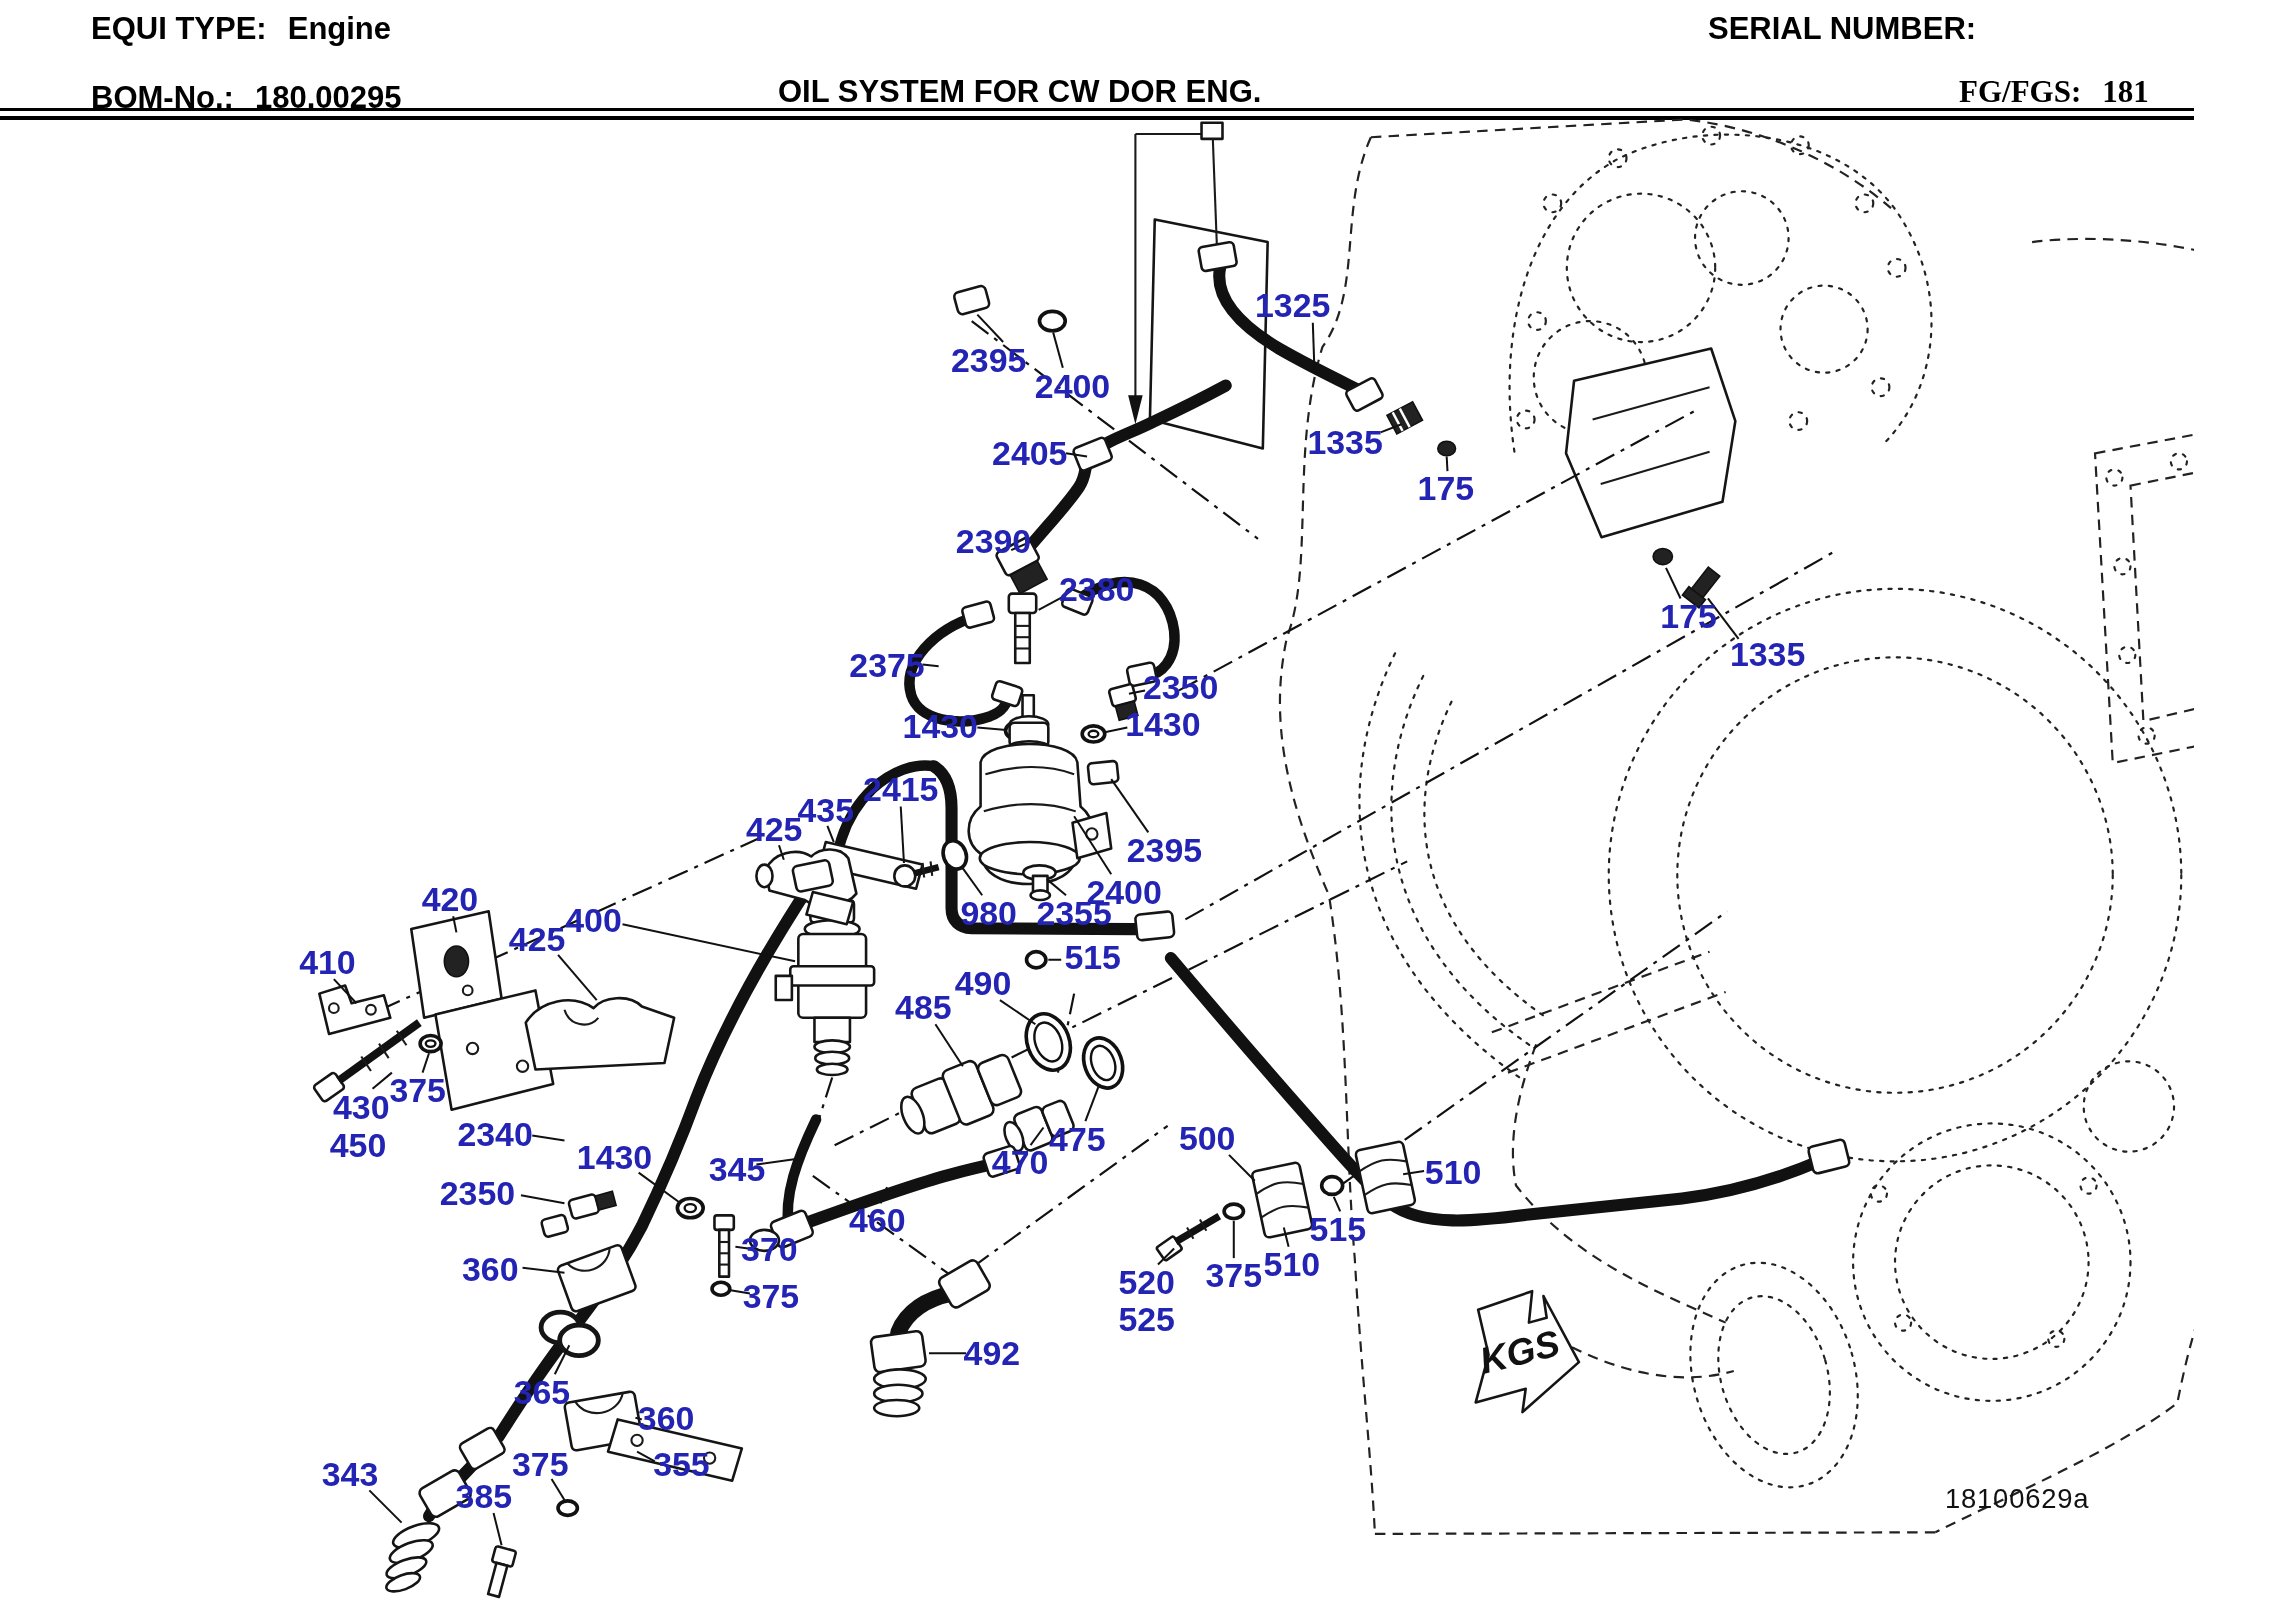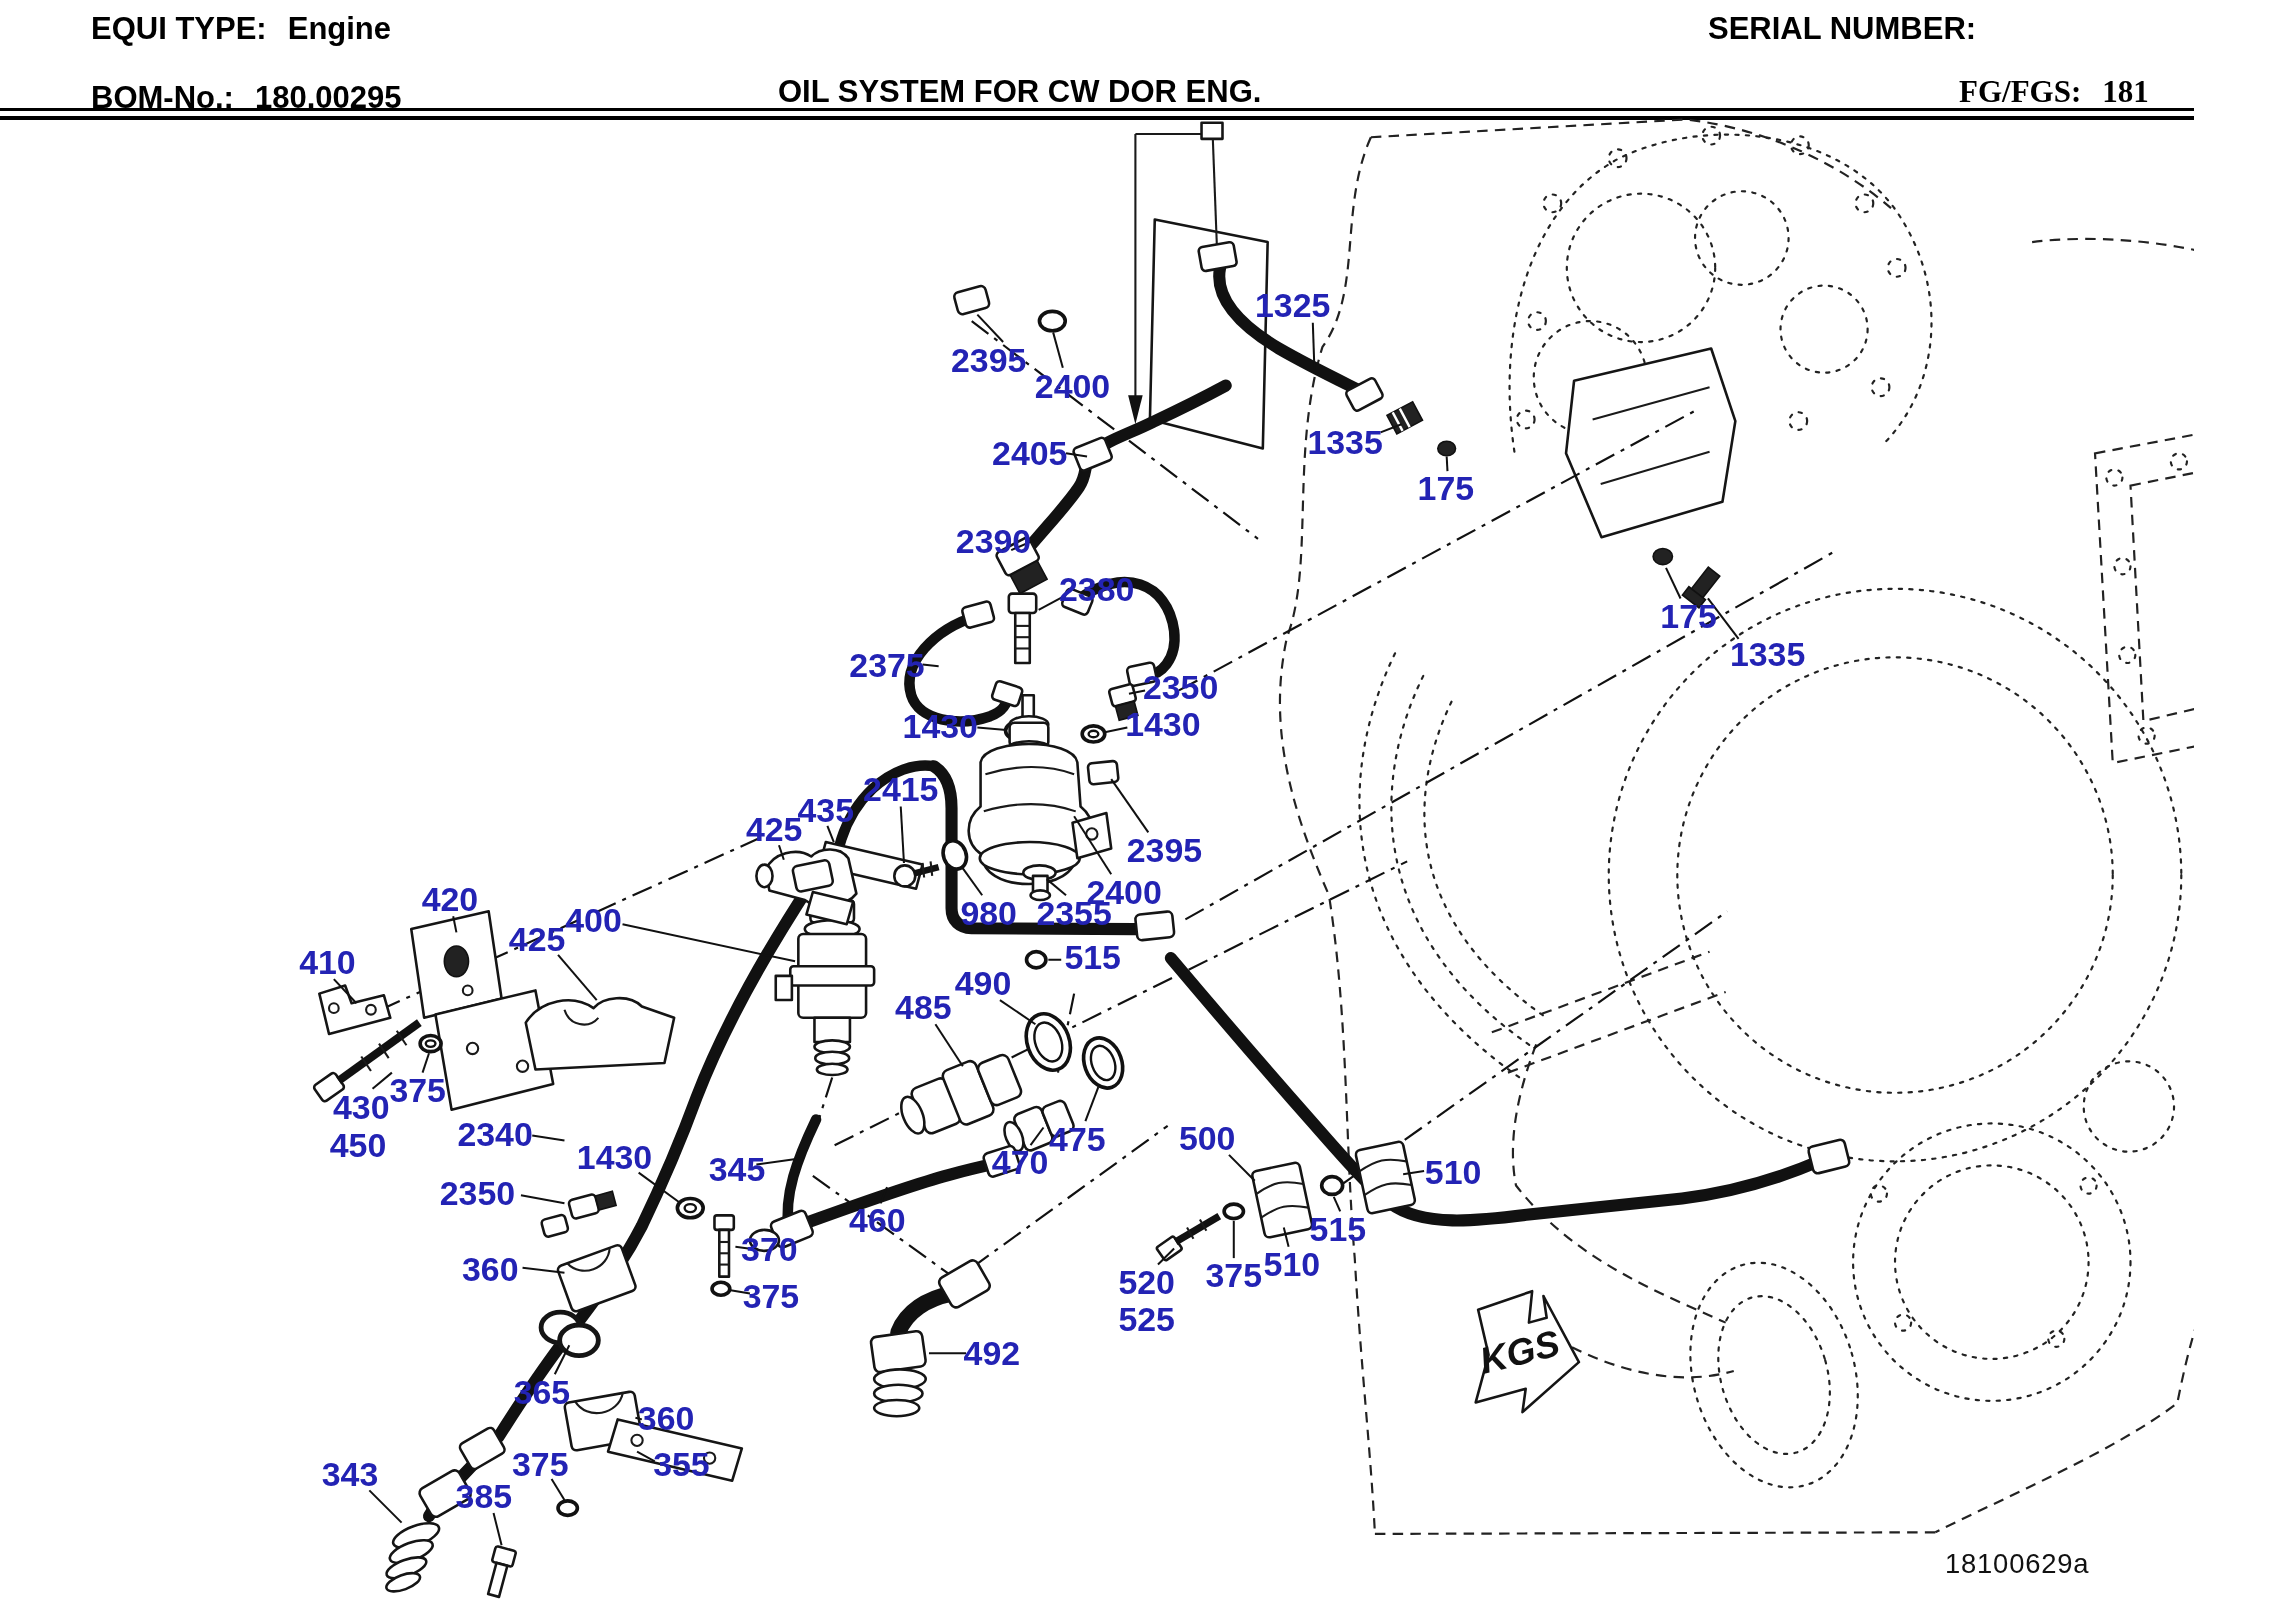--- a/index.html
+++ b/index.html
@@ -535,15 +535,15 @@
         <text x="2094" y="779">175</text>
         <text x="2192" y="826">1335</text>
       </g>
 
     <g>
       <polygon class="part" points="1833,1624 1900,1601 1896,1640 1918,1634 1914,1607 1958,1689 1888,1751 1892,1722 1830,1739 1846,1680"></polygon>
       <text class="kgs-text" x="1885" y="1692" transform="rotate(-14 1885 1678)">KGS</text>
     </g>
   </svg>
 
-  <div class="footer-code" style="left:1945px;top:1548px;">18100629a</div>
+  <div class="footer-code" style="left:1945px;top:1483px;">18100629a</div>
 </div>
 
 
 </body></html>

